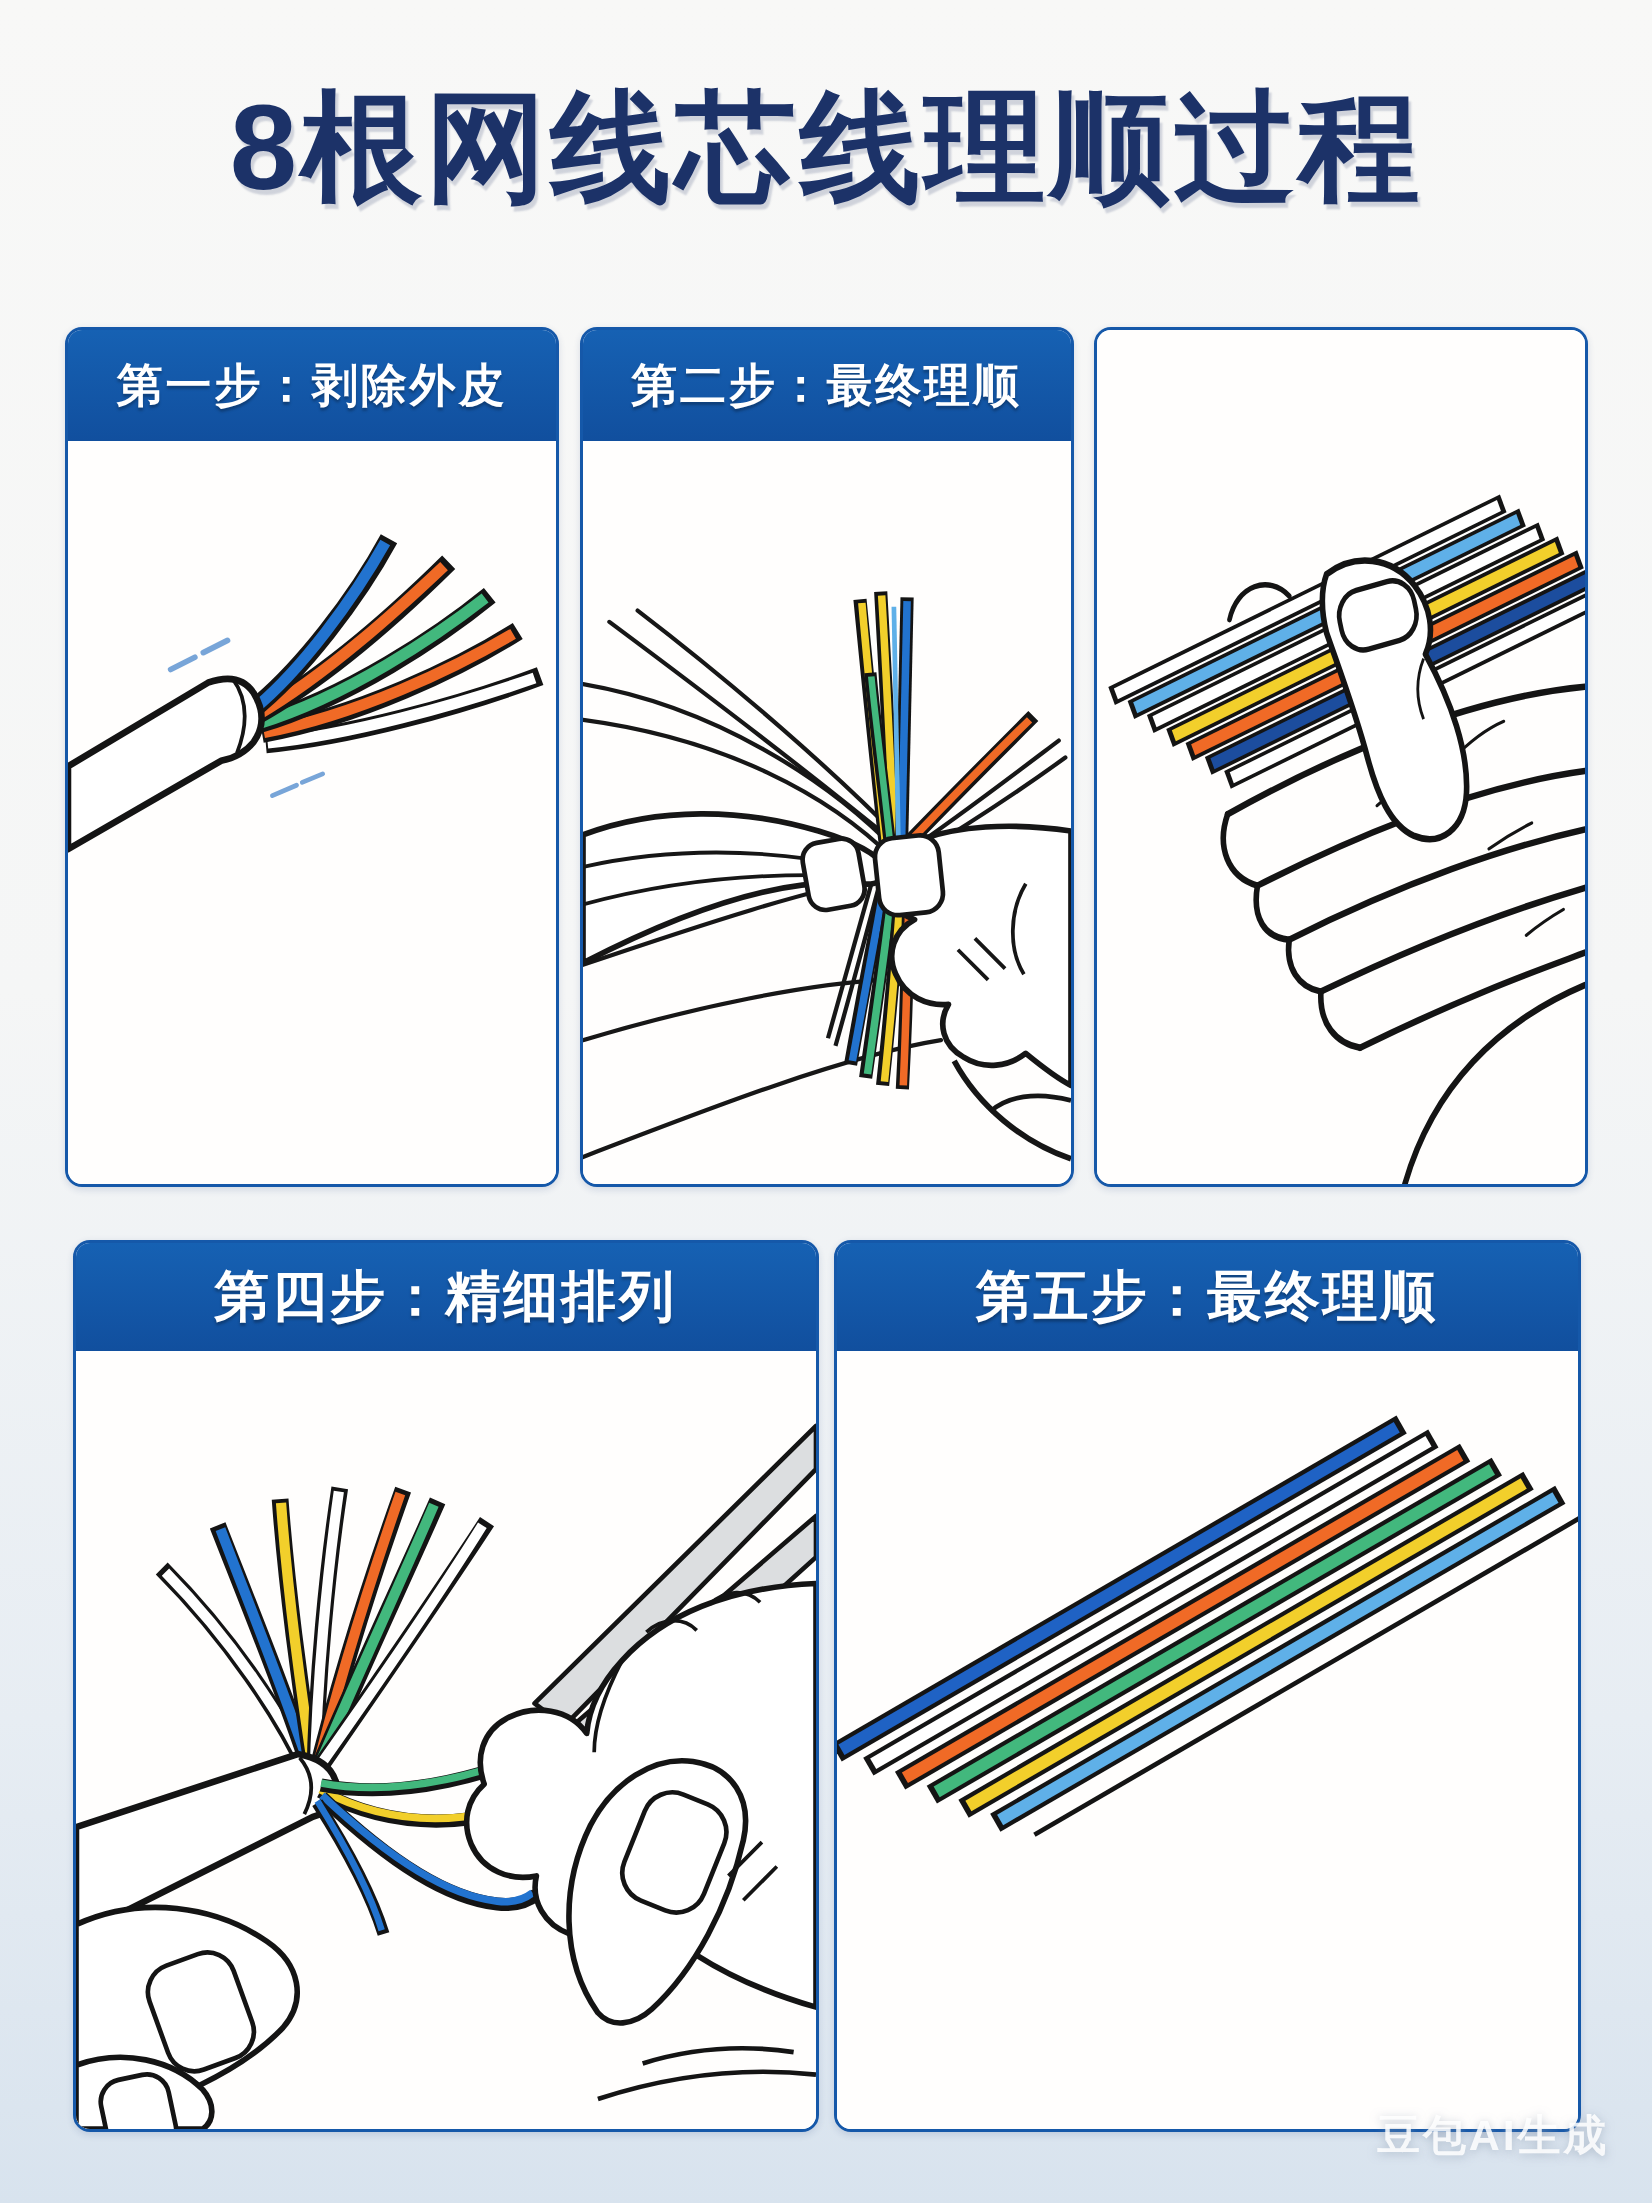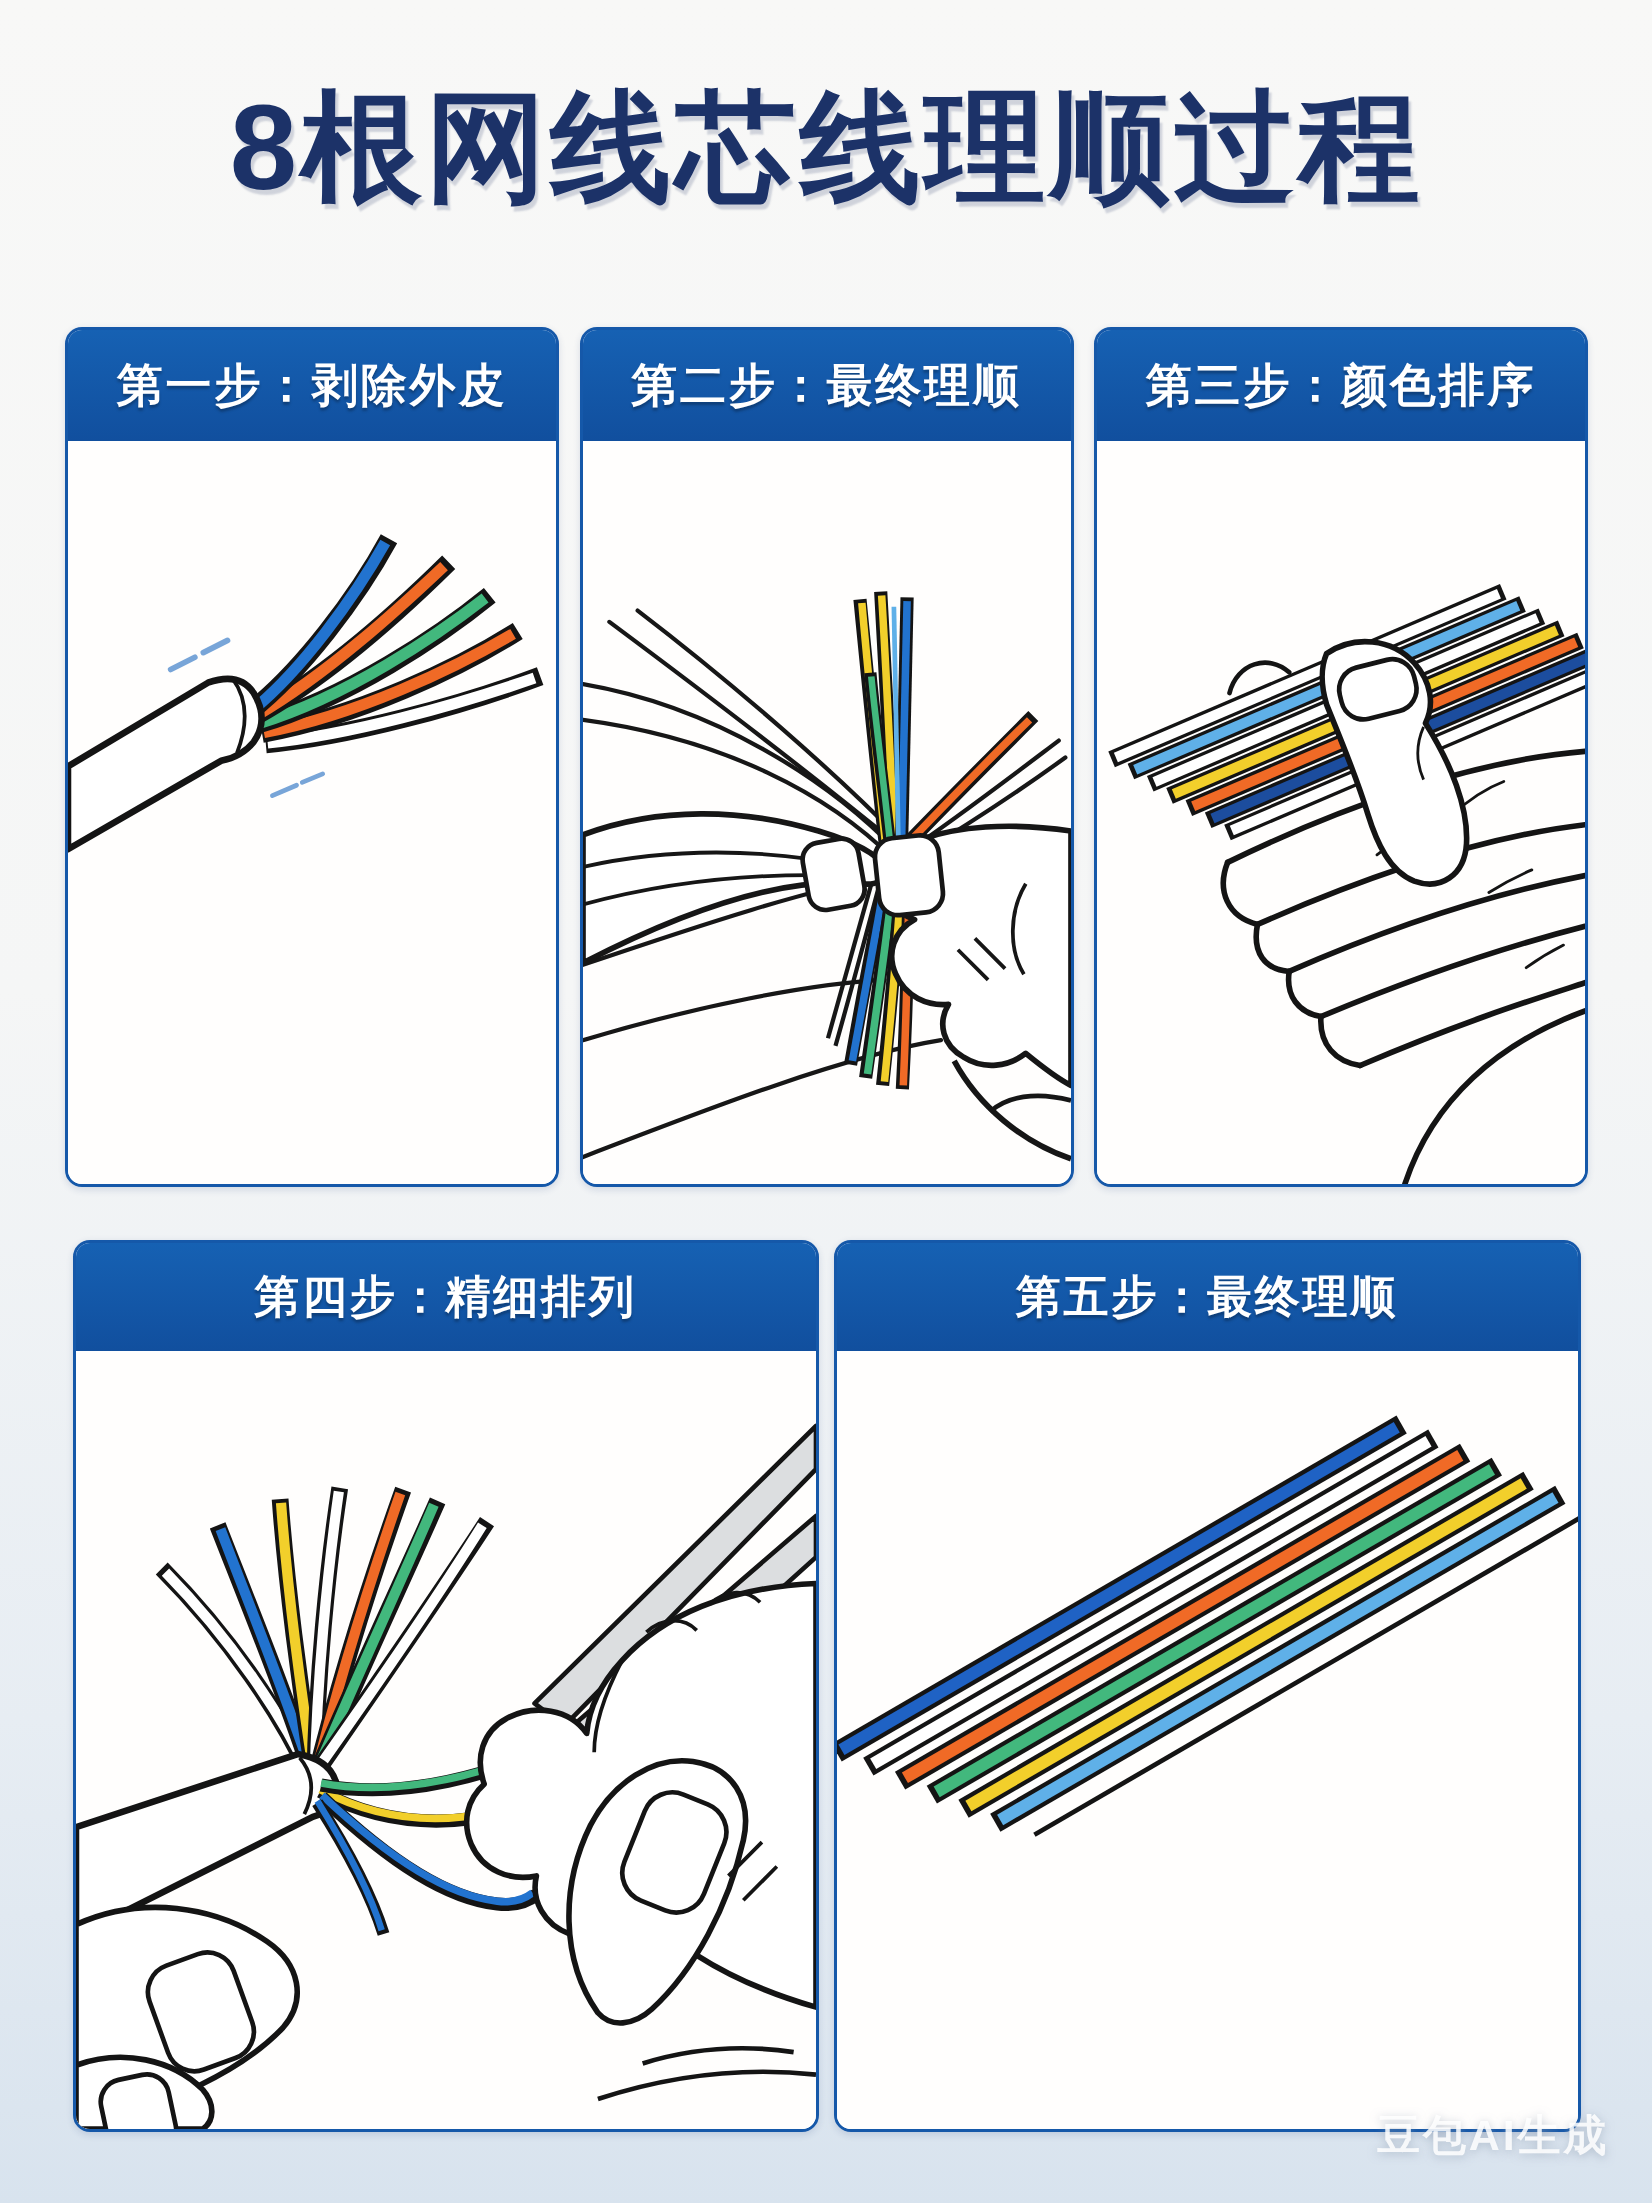--- a/index.html
+++ b/index.html
@@ -24,21 +24,21 @@
   .row-bottom .panel{height:886px;}
   .panel-4{width:740px;}
   .panel-5{width:741px;}
   .panel-header{
     background:linear-gradient(180deg,#1661b3,#114f9e);
     color:#fff;display:flex;align-items:center;justify-content:center;
     font-weight:bold;letter-spacing:2.8px;text-shadow:0 2.8px 2.8px rgba(0,0,0,.28);
     flex:0 0 auto;
   }
   .row-top .panel-header{height:111px;font-size:46px;}
-  .row-bottom .panel-header{height:108px;font-size:45px;}
+  .row-bottom .panel-header{height:108px;font-size:55px;}
   .panel-canvas{flex:1 1 auto;position:relative;background:#fffefd;}
   .panel-canvas svg{display:block;width:100%;height:100%;}
   .watermark{
     position:absolute;right:44px;top:2107px;
     font-size:43px;font-weight:bold;letter-spacing:2.8px;
     color:rgba(255,255,255,.85);
     text-shadow:0 1.9px 9.3px rgba(140,155,175,.55);
   }
 </style>
 </head>
@@ -156,23 +156,20 @@
 
           <g stroke="#161616" fill="#ffffff" stroke-width="5">
             <rect x="236" y="424" width="60" height="72" rx="18" transform="rotate(-10 266 460)"></rect>
             <rect x="312" y="420" width="68" height="82" rx="20" transform="rotate(-6 346 461)"></rect>
           </g>
         </svg>
       </div>
     </section>
 
     <section class="panel">
-      <header class="panel-header">
-        <span>第三步：颜色排序</span>
-      </header>
       <div class="panel-canvas">
         <svg viewBox="0 0 523 790" preserveAspectRatio="none">
 
           <g fill="none" stroke="#141414" stroke-width="6" stroke-linecap="round">
             <path d="M140,448 C260,390 400,340 523,330"></path>
             <path d="M140,448 C128,478 140,506 172,514"></path>
             <path d="M172,514 C300,458 420,420 523,408"></path>
             <path d="M172,514 C166,544 180,562 206,564"></path>
             <path d="M206,564 C330,510 440,478 523,462"></path>
             <path d="M206,564 C202,590 216,608 240,612"></path>

